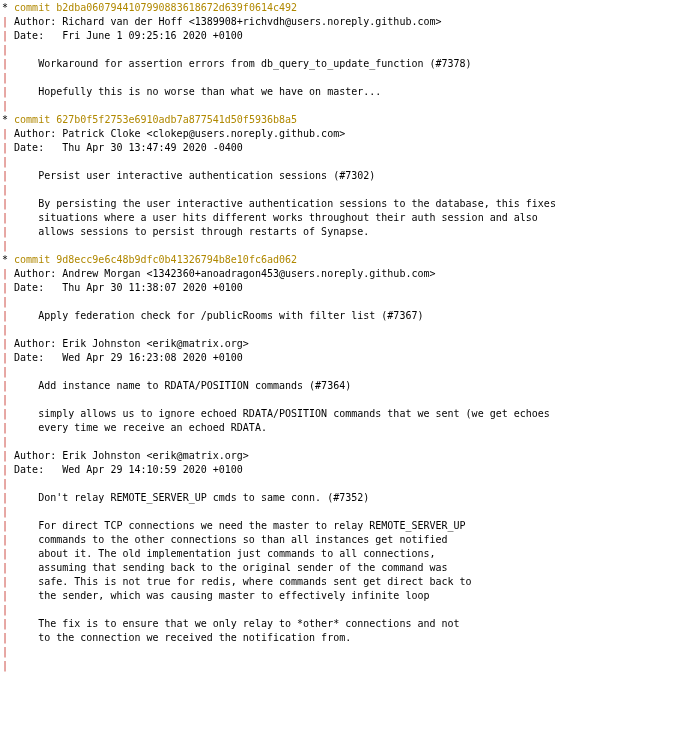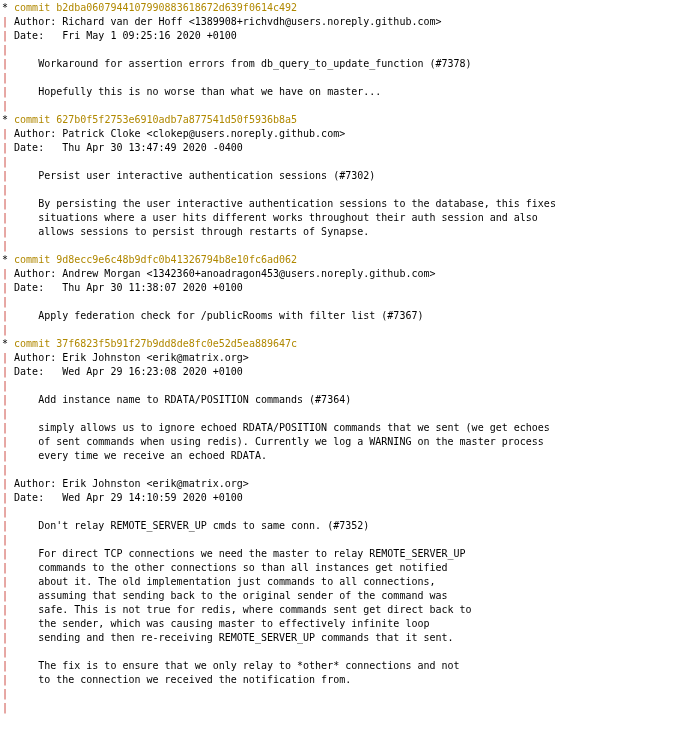--- a/index.html
+++ b/index.html
@@ -30,21 +30,21 @@
   .g-pipe { color: var(--pipe, #c5342b); }
   .hash   { color: var(--hash, #b08800); }
 </style>
 </head>
 <body>
 
 <div class="terminal">
     <div class="commit-block">
       <div class="tline"><span class="g-node">*</span> <span class="hash">commit</span> <span class="hash">b2dba0607944107990883618672d639f0614c492</span></div>
       <div class="tline"><span class="g-pipe">|</span> <span class="t">Author: Richard van der Hoff &lt;1389908+richvdh@users.noreply.github.com&gt;</span></div>
-      <div class="tline"><span class="g-pipe">|</span> <span class="t">Date:   Fri May 1 09:25:16 2020 +0100</span></div>
+      <div class="tline"><span class="g-pipe">|</span> <span class="t">Date:   Fri June 1 09:25:16 2020 +0100</span></div>
       <div class="tline"><span class="g-pipe">|</span> <span class="t"></span></div>
       <div class="tline"><span class="g-pipe">|</span> <span class="t">    Workaround for assertion errors from db_query_to_update_function (#7378)</span></div>
       <div class="tline"><span class="g-pipe">|</span> <span class="t"></span></div>
       <div class="tline"><span class="g-pipe">|</span> <span class="t">    Hopefully this is no worse than what we have on master...</span></div>
       <div class="tline"><span class="g-pipe">|</span> <span class="t"></span></div>
     </div>
     <div class="commit-block">
       <div class="tline"><span class="g-node">*</span> <span class="hash">commit</span> <span class="hash">627b0f5f2753e6910adb7a877541d50f5936b8a5</span></div>
       <div class="tline"><span class="g-pipe">|</span> <span class="t">Author: Patrick Cloke &lt;clokep@users.noreply.github.com&gt;</span></div>
       <div class="tline"><span class="g-pipe">|</span> <span class="t">Date:   Thu Apr 30 13:47:49 2020 -0400</span></div>
@@ -58,43 +58,40 @@
     </div>
     <div class="commit-block">
       <div class="tline"><span class="g-node">*</span> <span class="hash">commit</span> <span class="hash">9d8ecc9e6c48b9dfc0b41326794b8e10fc6ad062</span></div>
       <div class="tline"><span class="g-pipe">|</span> <span class="t">Author: Andrew Morgan &lt;1342360+anoadragon453@users.noreply.github.com&gt;</span></div>
       <div class="tline"><span class="g-pipe">|</span> <span class="t">Date:   Thu Apr 30 11:38:07 2020 +0100</span></div>
       <div class="tline"><span class="g-pipe">|</span> <span class="t"></span></div>
       <div class="tline"><span class="g-pipe">|</span> <span class="t">    Apply federation check for /publicRooms with filter list (#7367)</span></div>
       <div class="tline"><span class="g-pipe">|</span> <span class="t"></span></div>
     </div>
     <div class="commit-block">
-      <div class="tline"><span class="g-node">*</span> <span class="hash">commit</span> <span class="hash">37f6823f5b91f27b9dd8de8fc0e52d5ea889647c</span></div>
       <div class="tline"><span class="g-pipe">|</span> <span class="t">Author: Erik Johnston &lt;erik@matrix.org&gt;</span></div>
       <div class="tline"><span class="g-pipe">|</span> <span class="t">Date:   Wed Apr 29 16:23:08 2020 +0100</span></div>
       <div class="tline"><span class="g-pipe">|</span> <span class="t"></span></div>
       <div class="tline"><span class="g-pipe">|</span> <span class="t">    Add instance name to RDATA/POSITION commands (#7364)</span></div>
       <div class="tline"><span class="g-pipe">|</span> <span class="t"></span></div>
       <div class="tline"><span class="g-pipe">|</span> <span class="t">    simply allows us to ignore echoed RDATA/POSITION commands that we sent (we get echoes</span></div>
-      <div class="tline"><span class="g-pipe">|</span> <span class="t">    of sent commands when using redis). Currently we log a WARNING on the master process</span></div>
       <div class="tline"><span class="g-pipe">|</span> <span class="t">    every time we receive an echoed RDATA.</span></div>
       <div class="tline"><span class="g-pipe">|</span> <span class="t"></span></div>
     </div>
     <div class="commit-block">
       <div class="tline"><span class="g-pipe">|</span> <span class="t">Author: Erik Johnston &lt;erik@matrix.org&gt;</span></div>
       <div class="tline"><span class="g-pipe">|</span> <span class="t">Date:   Wed Apr 29 14:10:59 2020 +0100</span></div>
       <div class="tline"><span class="g-pipe">|</span> <span class="t"></span></div>
       <div class="tline"><span class="g-pipe">|</span> <span class="t">    Don't relay REMOTE_SERVER_UP cmds to same conn. (#7352)</span></div>
       <div class="tline"><span class="g-pipe">|</span> <span class="t"></span></div>
       <div class="tline"><span class="g-pipe">|</span> <span class="t">    For direct TCP connections we need the master to relay REMOTE_SERVER_UP</span></div>
       <div class="tline"><span class="g-pipe">|</span> <span class="t">    commands to the other connections so than all instances get notified</span></div>
       <div class="tline"><span class="g-pipe">|</span> <span class="t">    about it. The old implementation just commands to all connections,</span></div>
       <div class="tline"><span class="g-pipe">|</span> <span class="t">    assuming that sending back to the original sender of the command was</span></div>
       <div class="tline"><span class="g-pipe">|</span> <span class="t">    safe. This is not true for redis, where commands sent get direct back to</span></div>
       <div class="tline"><span class="g-pipe">|</span> <span class="t">    the sender, which was causing master to effectively infinite loop</span></div>
-      <div class="tline"><span class="g-pipe">|</span> <span class="t">    sending and then re-receiving REMOTE_SERVER_UP commands that it sent.</span></div>
       <div class="tline"><span class="g-pipe">|</span> <span class="t"></span></div>
       <div class="tline"><span class="g-pipe">|</span> <span class="t">    The fix is to ensure that we only relay to *other* connections and not</span></div>
       <div class="tline"><span class="g-pipe">|</span> <span class="t">    to the connection we received the notification from.</span></div>
       <div class="tline"><span class="g-pipe">|</span> <span class="t"></span></div>
       <div class="tline"><span class="g-pipe">|</span> <span class="t"></span></div>
     </div>
   </div>
 
 </body></html>

